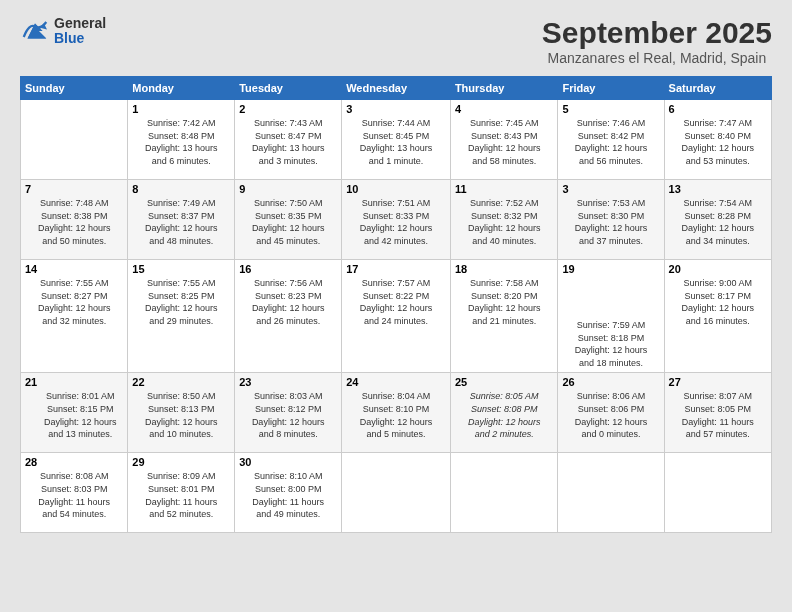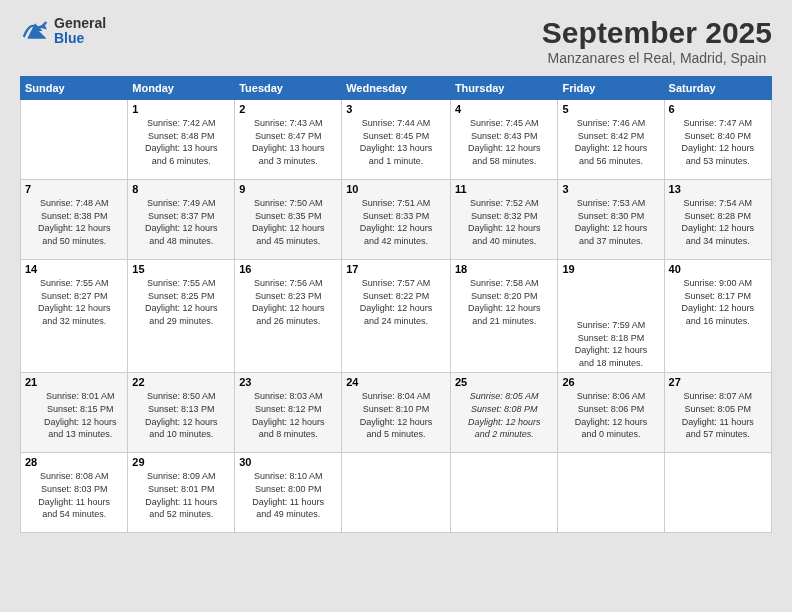--- a/index.html
+++ b/index.html
@@ -263,21 +263,21 @@
 and 21 minutes.</div>
           </td>
           <td>
             <span class="day-number">19</span>
             <div class="day-info" style="white-space: pre-line; margin-top: 44px;">Sunrise: 7:59 AM
 Sunset: 8:18 PM
 Daylight: 12 hours
 and 18 minutes.</div>
           </td>
           <td>
-            <span class="day-number">40</span>
+            <span class="day-number">20</span>
             <div class="day-info" style="white-space: pre-line;">Sunrise: 9:00 AM
 Sunset: 8:17 PM
 Daylight: 12 hours
 and 16 minutes.</div>
           </td>
         </tr>
         <tr>
           <td>
             <span class="day-number">21</span>
             <div class="day-info" style="white-space: pre-line; margin-left: 12px;">Sunrise: 8:01 AM

